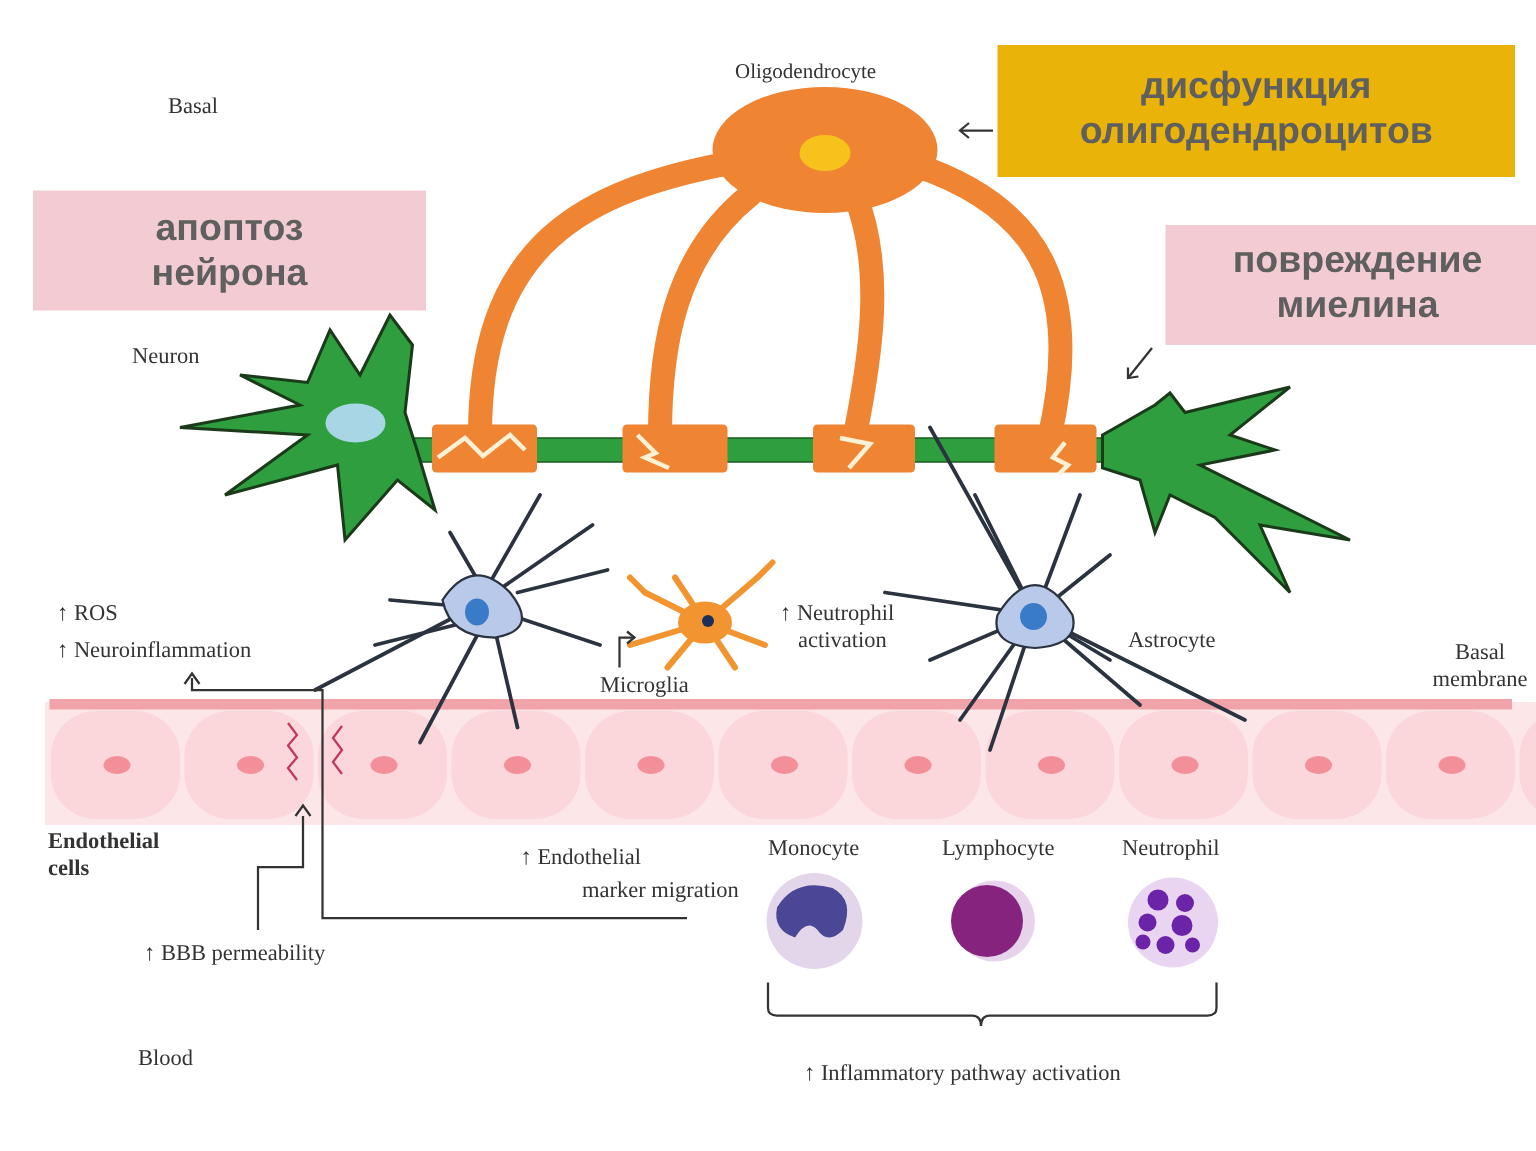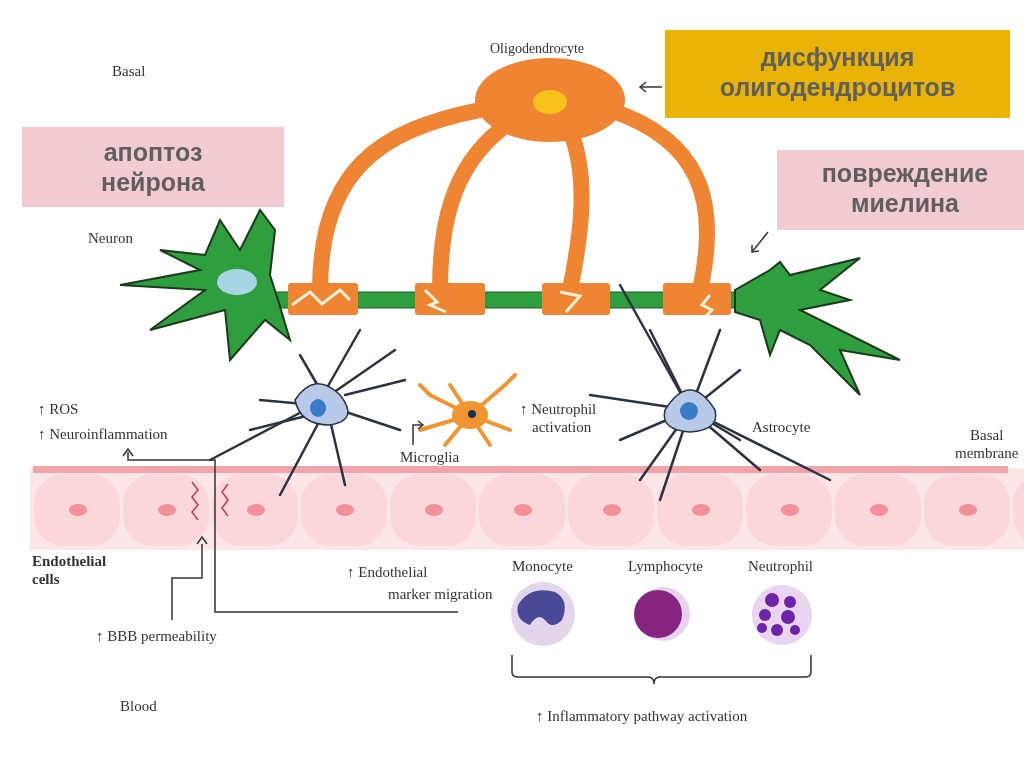--- a/index.html
+++ b/index.html
@@ -161,21 +161,21 @@
       <circle cx="765" cy="615" r="6"></circle>
       <circle cx="788" cy="617" r="7"></circle>
       <circle cx="777" cy="630" r="6"></circle>
       <circle cx="795" cy="630" r="5"></circle>
       <circle cx="762" cy="628" r="5"></circle>
     </g>
   </g>
 </svg>
 
 <div class="lbl" style="left:112px;top:62px;">Basal</div>
-<div class="lbl" style="left:120px;top:697px;">Blood</div>
+<div class="lbl" style="left:92px;top:697px;">Blood</div>
 
 <div class="lbl" style="left:490px;top:40px;font-size:14px;">Oligodendrocyte</div>
 <div class="lbl" style="left:88px;top:229px;">Neuron</div>
 <div class="lbl" style="left:752px;top:418px;">Astrocyte</div>
 <div class="lbl" style="left:400px;top:448px;">Microglia</div>
 <div class="lbl" style="left:32px;top:552px;text-align:left;font-weight:bold;">
   <div>Endothelial</div>
   <div>cells</div>
 </div>
 <div class="lbl" style="left:955px;top:426px;text-align:center;">

